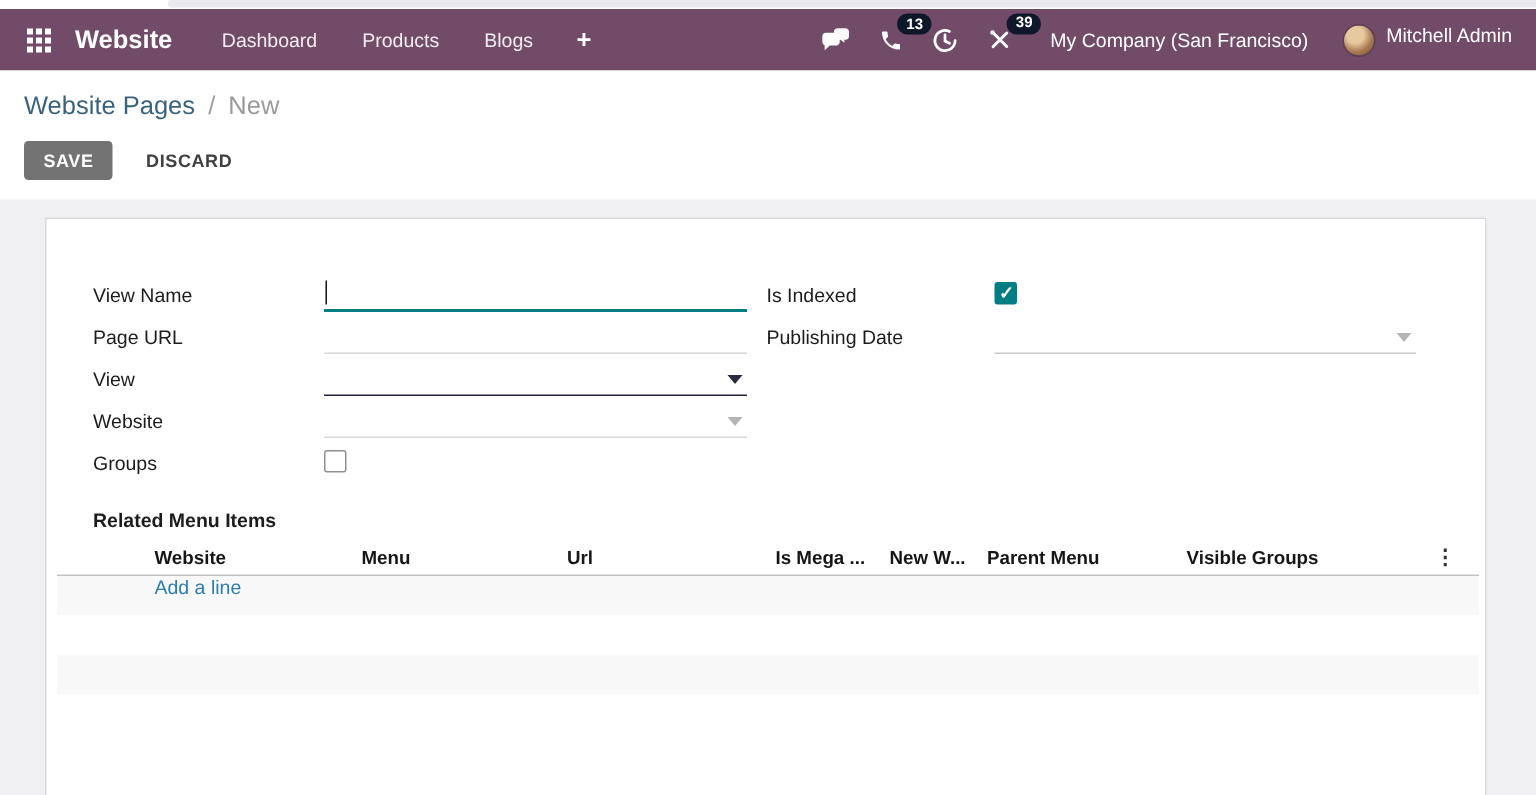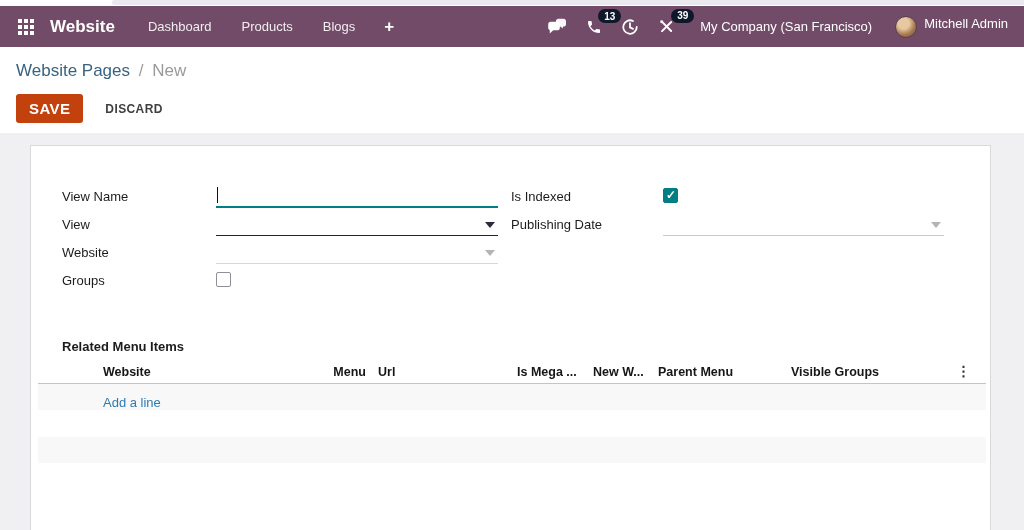--- a/index.html
+++ b/index.html
@@ -29,21 +29,21 @@
   .avatar { width:22px; height:22px; border-radius:50%; background:radial-gradient(circle at 38% 32%, #e7c9a1 0 30%, #a97c52 60%, #6b4a33 100%); border:1px solid #5d3e55; }
   .username { font-size:13px; color:#fff; white-space:nowrap; }
 
   
   .control-panel { background:#fff; height:86px; padding:14px 16px 0 16px; }
   .breadcrumb { font-size:17px; }
   .bc-link { color:#38627f; cursor:pointer; }
   .bc-sep { color:#9e9e9e; padding:0 4px; }
   .bc-current { color:#9a9a9a; }
   .btn-row { margin-top:13px; display:flex; align-items:center; }
-  .btn-save { background:#c2410c; color:#fff; border:none; font-family:inherit; font-size:15px; font-weight:700; letter-spacing:.4px; padding:6px 13px; border-radius:3px; cursor:pointer; }
+  .btn-save { background:#737373; color:#fff; border:none; font-family:inherit; font-size:12px; font-weight:700; letter-spacing:.4px; padding:6px 13px; border-radius:3px; cursor:pointer; }
   .btn-discard { background:none; border:none; font-family:inherit; font-size:12px; font-weight:700; letter-spacing:.4px; color:#404040; margin-left:14px; cursor:pointer; padding:6px 8px; }
 
   
   .content { position:absolute; top:133px; left:0; right:0; bottom:0; background:#f0eff2; }
   .sheet { position:absolute; left:30px; top:12px; width:961px; height:420px; background:#fff; border:1px solid #d9d8dc; }
 
   .col-group { position:absolute; top:40px; }
   .col-left  { left:31px;  width:436px; }
   .col-right { left:480px; width:433px; }
   .frow { display:flex; align-items:flex-start; height:28px; }
@@ -64,23 +64,23 @@
   .cb { display:inline-block; width:15px; height:15px; border:1px solid #8f8f9a; border-radius:2px; background:#fff; position:relative; cursor:pointer; margin-top:2px; }
   .cb[data-state="checked"] { background:#017e84; border-color:#017e84; }
   .cb[data-state="checked"]::after { content:"✓"; position:absolute; left:2px; top:-1px; color:#fff; font-size:12px; font-weight:700; }
 
   .section-title { position:absolute; left:31px; top:193px; font-size:13px; font-weight:700; color:#1c1c1c; }
 
   
   .olist { position:absolute; left:7px; top:214px; width:948px; font-size:13px; }
   .olist-header { display:flex; height:24px; align-items:center; border-bottom:1px solid #c4c4c4; }
   .hcell { font-weight:700; color:#161616; padding-left:12px; white-space:nowrap; overflow:hidden; cursor:pointer; font-size:12.5px; }
-  .c0{width:53px;} .c1{width:138px;} .c2{width:137px;text-align:right;} .c3{width:139px;} .c4{width:76px;} .c5{width:65px;} .c6{width:133px;} .c7{width:162px;} .c8{width:45px; text-align:center; padding-left:0;}
+  .c0{width:53px;} .c1{width:138px;} .c2{width:137px;} .c3{width:139px;} .c4{width:76px;} .c5{width:65px;} .c6{width:133px;} .c7{width:162px;} .c8{width:45px; text-align:center; padding-left:0;}
   .kebab { font-size:14px; font-weight:700; color:#333; cursor:pointer; line-height:14px; }
-  .lrow { display:flex; align-items:flex-end; height:26px; }
+  .lrow { display:flex; align-items:flex-start; height:26px; }
   .row-gray { background:#f8f8f8; }
   .add-line { margin-left:65px; color:#2d7cb0; cursor:pointer; }
   .blank-row-1 { height:27px; background:#fff; }
   .blank-row-2 { height:26px; background:#f8f8f8; }
 </style>
 </head>
 <body>
 
 <div class="screen">
 
@@ -169,20 +169,26 @@
 
   <div class="content">
     <div class="sheet">
 
       <div class="col-group col-left">
         <div class="frow">
           <div class="flabel">View Name</div>
           <div class="fwidget u-focus">
             <input type="text" value="" style="">
             <div class="cursor-bar"></div>
+          </div>
+        </div>
+        <div class="frow">
+          <div class="flabel">Page URL</div>
+          <div class="fwidget u-light">
+            <input type="text" value="" style="">
           </div>
         </div>
         <div class="frow">
           <div class="flabel">View</div>
           <div class="fwidget u-dark">
             <input type="text" value="" style="">
             <span class="caret caret-dark"></span>
           </div>
         </div>
         <div class="frow">

